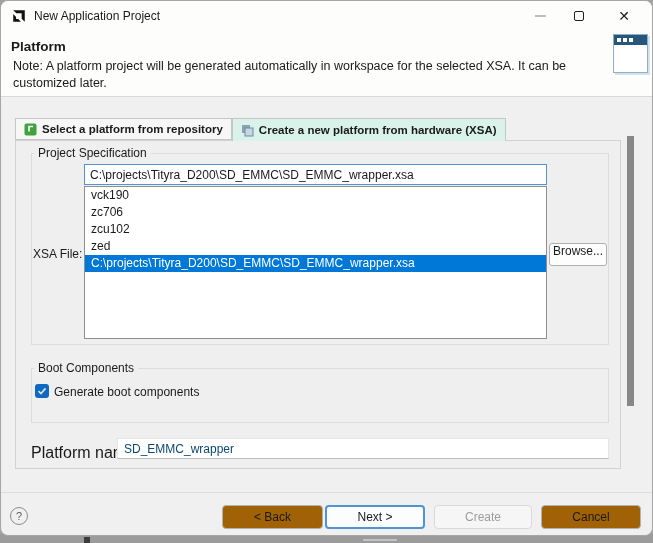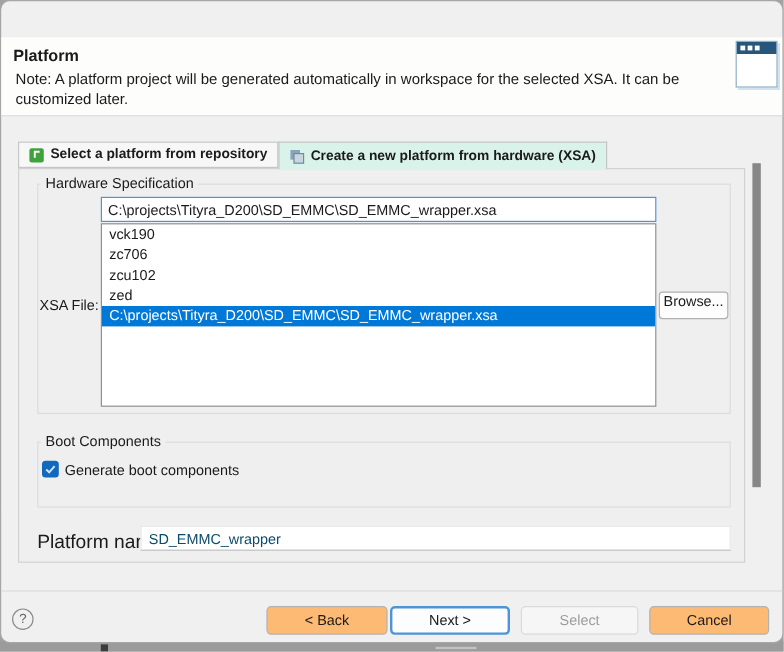--- a/index.html
+++ b/index.html
@@ -71,37 +71,53 @@
                  border:1px solid #e6e6e6; border-bottom:1px solid #bdbdbd; font-size:12px;
                  font-family:"Liberation Sans",sans-serif; padding:0 6px; color:#0c4a6e; }
 
   
   .scroll-thumb { position:absolute; left:626px; top:135px; width:7px; height:270px; background:#878787; }
 
   
   .footer-sep { position:absolute; left:0; top:491px; width:100%; height:1px; background:#dcdcdc; }
   .help-btn { position:absolute; left:9px; top:506px; width:18px; height:18px; border:1.5px solid #8b8b8b;
               border-radius:50%; color:#5d5d5d; font-size:11px; display:flex; align-items:center; justify-content:center; }
-  .fbtn { position:absolute; top:504px; height:24px; background:#fdba74; border:1px solid #b2b2b2; border-radius:4px;
+  .fbtn { position:absolute; top:504px; height:24px; background:#a16207; border:1px solid #b2b2b2; border-radius:4px;
           font-size:12px; display:flex; align-items:center; justify-content:center; }
   .btn-back { left:221px; width:101px; }
   .btn-next { left:324px; width:100px; border:2px solid #4f94d4; background:#fbfdff; }
   .btn-finish { left:433px; width:98px; background:#f6f6f6; border-color:#dadada; color:#9d9d9d; }
   .btn-cancel { left:540px; width:100px; }
 </style>
 </head>
 <body>
 
 <div>
   <div class="bg-strip"></div>
   <div class="bg-mark-dark"></div>
   <div class="bg-mark-light"></div>
 
   <div class="dialog">
 
+    <div class="titlebar">
+      <svg class="app-logo" viewBox="0 0 18 18">
+        <path d="M2.5 2.5 H15.5 V15.5 L12 12 V6 H6 Z" fill="#111"></path>
+        <path d="M2.5 6.8 V15.5 H11.2 L8 12.3 H5.7 V10 Z" fill="#111"></path>
+      </svg>
+      <span class="title-text">New Application Project</span>
+      <div class="winbtn btn-min">
+          <div class="glyph-min"></div>
+        </div>
+      <div class="winbtn btn-max">
+          <div class="glyph-max"></div>
+        </div>
+      <div class="winbtn btn-close">
+          <span class="glyph-close">✕</span>
+        </div>
+    </div>
 
     <div class="header">
       <div class="header-title">Platform</div>
       <div class="header-note">Note: A platform project will be generated automatically in workspace for the selected XSA. It can be customized later.</div>
       <div class="banner-icon">
         <div class="banner-titlebar">
           <div class="banner-dot"></div>
             <div class="banner-dot"></div>
             <div class="banner-dot"></div>
         </div>
@@ -120,21 +136,21 @@
       <div class="tab active">
         <svg class="tab-icon" viewBox="0 0 13 13">
           <rect x="1" y="1" width="8" height="8" fill="#8aa3b8"></rect>
           <rect x="4" y="4" width="8" height="8" fill="#c9d6e0" stroke="#6f8ba0" stroke-width="1"></rect>
         </svg>
         <span>Create a new platform from hardware (XSA)</span>
       </div>
     </div>
 
     <div class="group hw-group"></div>
-    <span class="group-label hw-label">Hardware Specification</span>
+    <span class="group-label hw-label">Project Specification</span>
     <span class="xsa-label">XSA File:</span>
 
     <input class="combo" type="text" value="C:\projects\Tityra_D200\SD_EMMC\SD_EMMC_wrapper.xsa" style="">
 
     <div class="droplist">
       <div class="drop-item">vck190</div>
       <div class="drop-item">zc706</div>
       <div class="drop-item">zcu102</div>
       <div class="drop-item">zed</div>
       <div class="drop-item selected">C:\projects\Tityra_D200\SD_EMMC\SD_EMMC_wrapper.xsa</div>
@@ -162,20 +178,20 @@
     <div class="help-btn">
         <span>?</span>
       </div>
     <div class="fbtn btn-back">
         <span>&lt; Back</span>
       </div>
     <div class="fbtn btn-next">
         <span>Next &gt;</span>
       </div>
     <div class="fbtn btn-finish">
-        <span>Select</span>
+        <span>Create</span>
       </div>
     <div class="fbtn btn-cancel">
         <span>Cancel</span>
       </div>
 
   </div>
 </div>
 
 </body></html>

